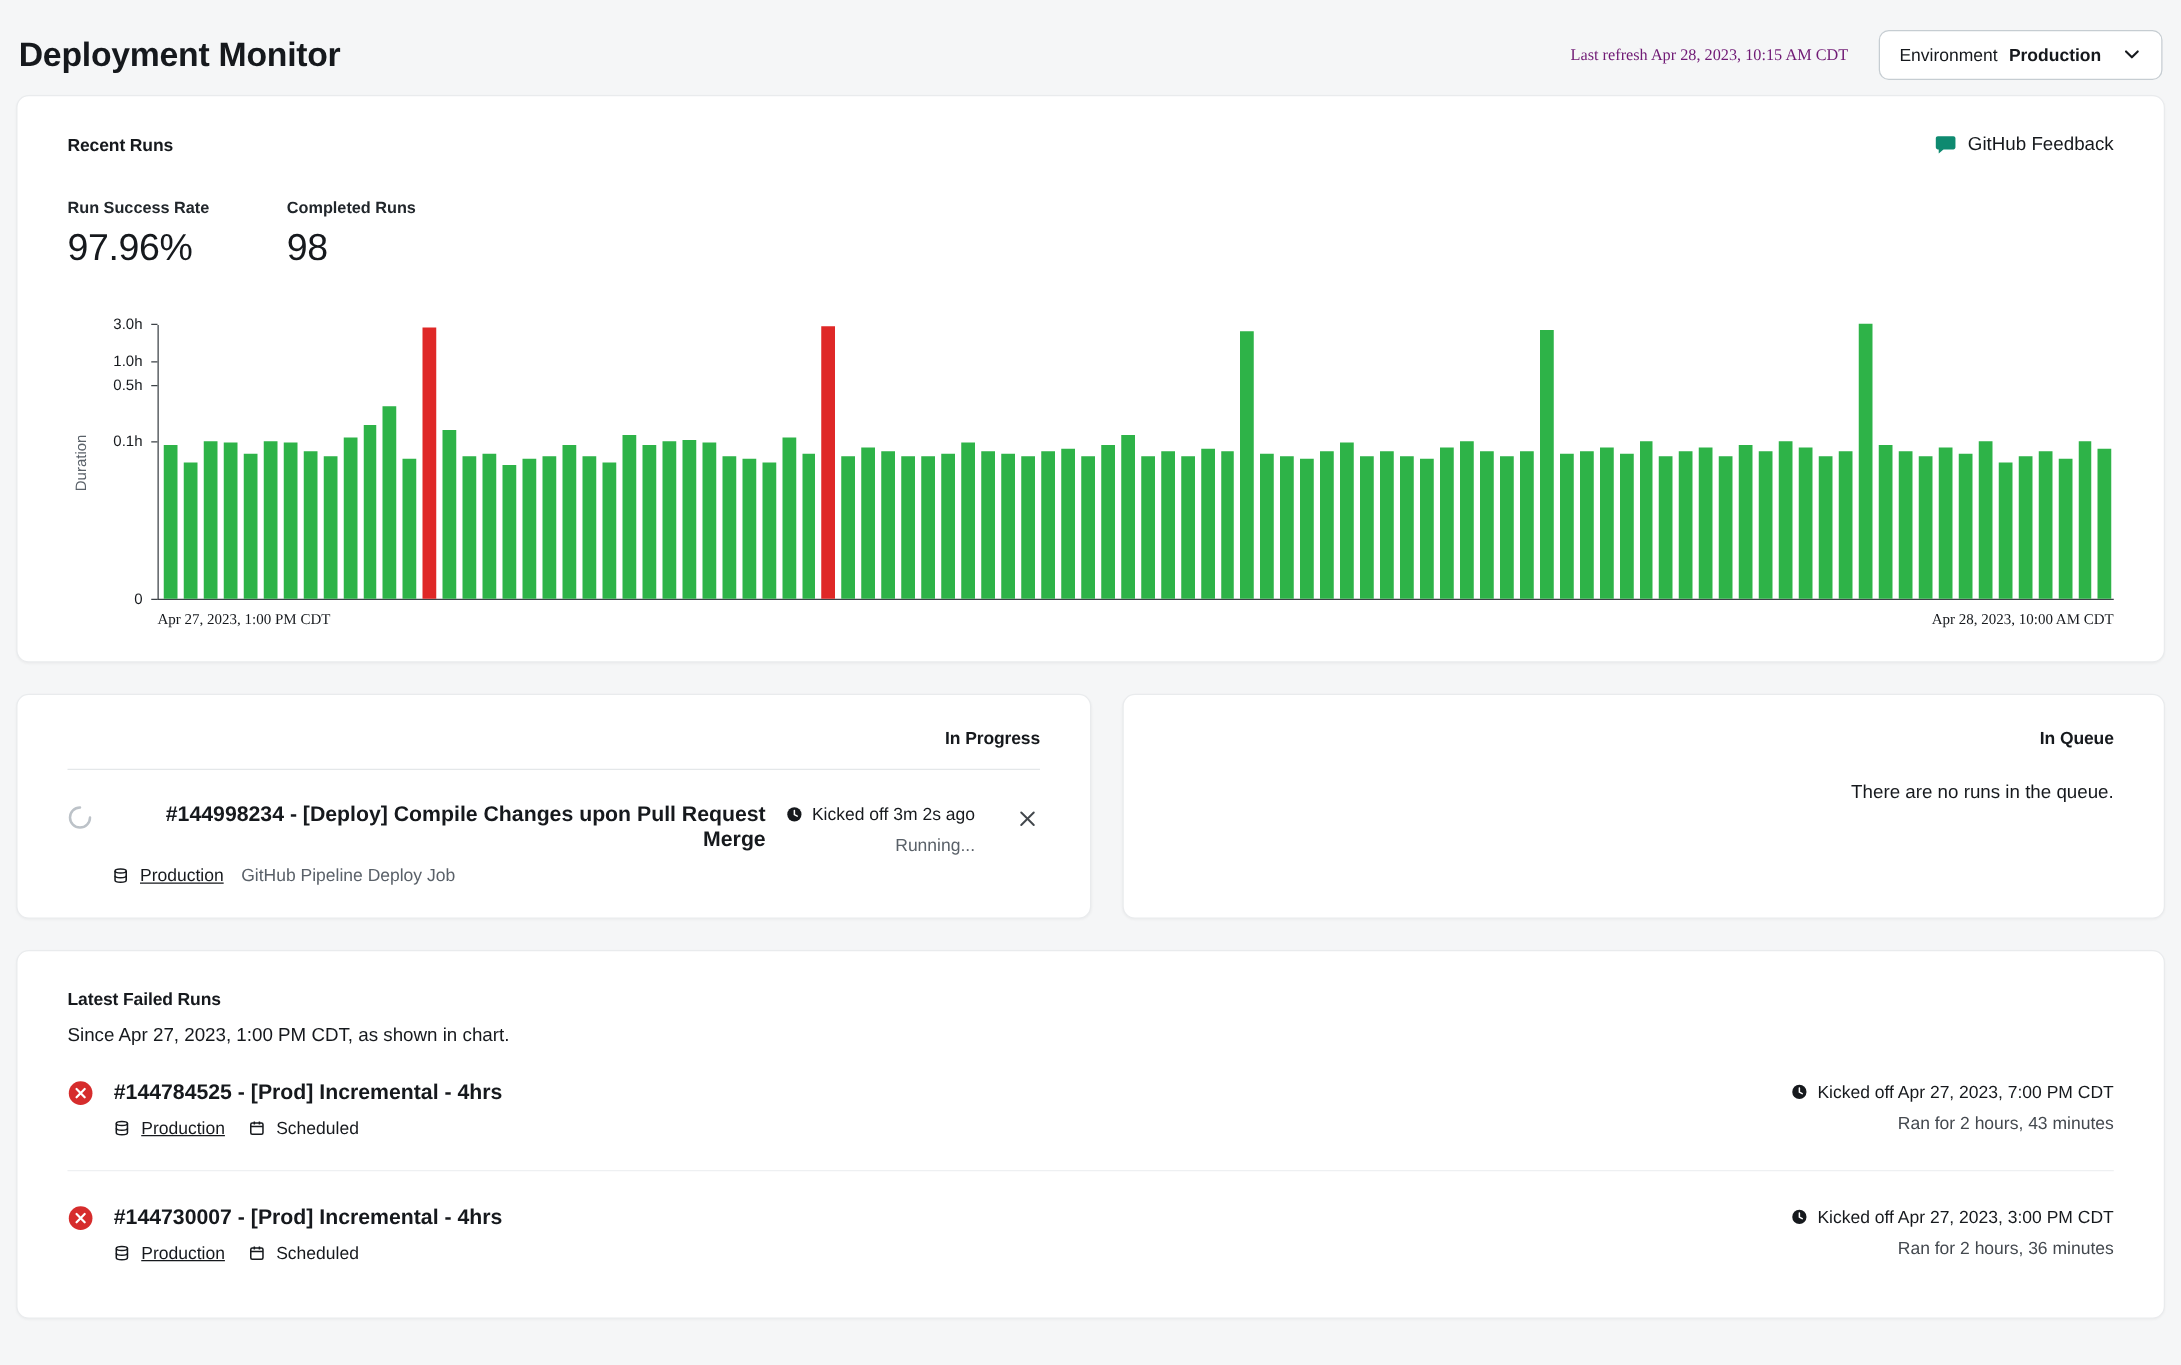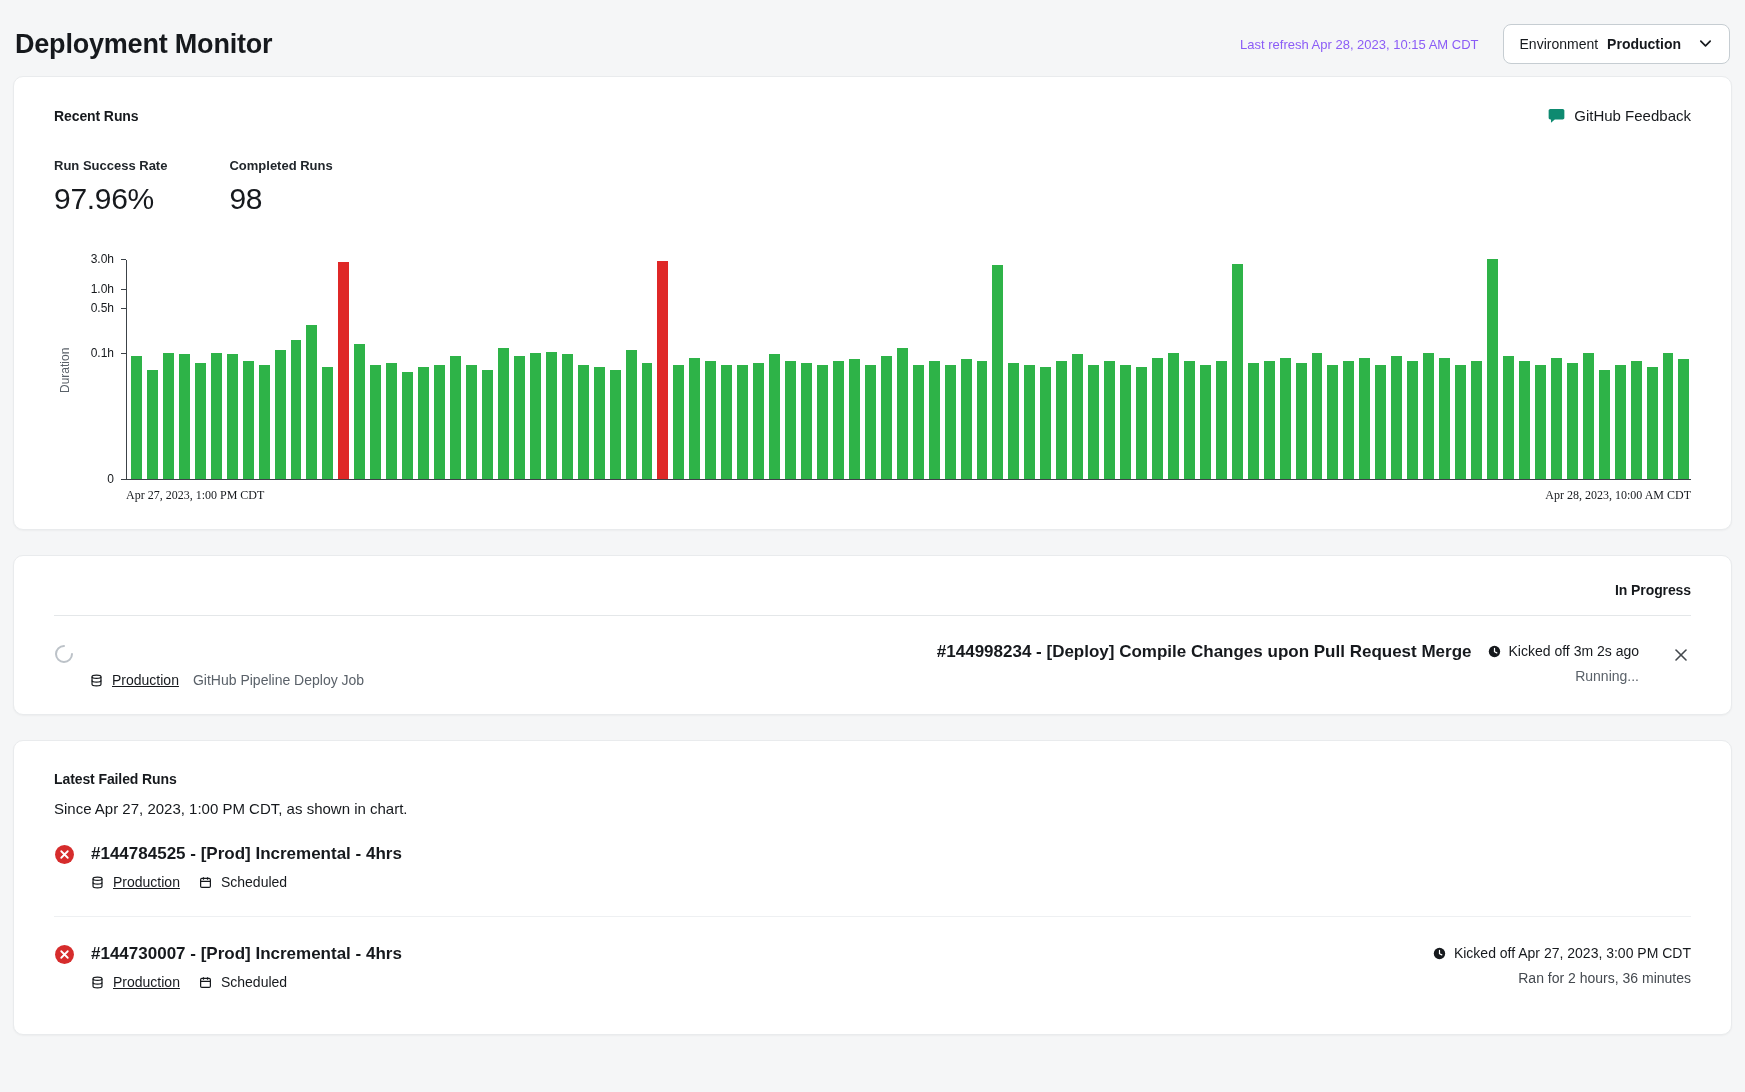--- a/index.html
+++ b/index.html
@@ -9,21 +9,21 @@
     color:#16191d;
     width:1745px;
     min-height:1092px;
   }
   .page { width:1745px; min-height:1092px; padding:0 13px 30px; }
 
   
   .topbar { display:flex; align-items:center; justify-content:space-between; padding:24px 2px 12px; }
   .page-title { font-size:27px; font-weight:700; letter-spacing:-.2px; }
   .topbar-right { display:flex; align-items:center; gap:24px; }
-  .refresh-text { font-size:13px; color:#8b5cf6; }
+  .refresh-text { font-size:13px; color:#701a75;font-family:Liberation Serif, serif; }
   .env-select {
     display:flex; align-items:flex-start; gap:9px;
     background:#fff; border:1px solid #c6cdd2; border-radius:8px;
     padding:11px 16px; font-family:inherit; font-size:14px; cursor:pointer; color:#16191d;
   }
   .env-select .env-value { font-weight:600; }
   .env-select .chev { display:flex; margin-left:8px; }
 
   
   .card {
@@ -299,20 +299,24 @@
         </div>
         <button class="close-btn">
           <svg width="14" height="14" viewBox="0 0 14 14" fill="none" stroke="#43484d" stroke-width="1.6" stroke-linecap="round">
               <path d="M2 2l10 10"></path>
               <path d="M12 2 2 12"></path>
             </svg>
         </button>
       </div>
     </section>
 
+    <section class="card card-queue">
+      <h2 class="card-title">In Queue</h2>
+      <p class="queue-empty">There are no runs in the queue.</p>
+    </section>
   </div>
 
   <section class="card card-failed">
     <h2 class="card-title">Latest Failed Runs</h2>
     <p class="failed-subtitle">Since Apr 27, 2023, 1:00 PM CDT, as shown in chart.</p>
 
     <div class="failed-row">
       <span class="err-badge">
         <svg width="21" height="21" viewBox="0 0 20 20">
             <circle cx="10" cy="10" r="9" fill="#d62c2c"></circle>
@@ -332,20 +336,32 @@
           <a class="env-link">Production</a>
           <span class="meta-gap" style="display:flex;">
             <svg width="13" height="13" viewBox="0 0 16 16" fill="none" stroke="#16191d" stroke-width="1.5">
                 <rect x="2" y="3" width="12" height="11" rx="1.5"></rect>
                 <path d="M2 6.5h12M5.5 1.5v3M10.5 1.5v3"></path>
               </svg>
           </span>
           <span>Scheduled</span>
         </div>
       </div>
+      <div class="run-right">
+        <div class="kicked">
+          <span style="display:flex;">
+            <svg width="13" height="13" viewBox="0 0 16 16">
+                <circle cx="8" cy="8" r="7" fill="#16191d"></circle>
+                <path d="M8 4.2v4l2.8 1.5" stroke="#fff" stroke-width="1.5" fill="none" stroke-linecap="round"></path>
+              </svg>
+          </span>
+          <span>Kicked off Apr 27, 2023, 7:00 PM CDT</span>
+        </div>
+        <div class="ran-for">Ran for 2 hours, 43 minutes</div>
+      </div>
     </div>
 
     <div class="row-divider"></div>
 
     <div class="failed-row">
       <span class="err-badge">
         <svg width="21" height="21" viewBox="0 0 20 20">
             <circle cx="10" cy="10" r="9" fill="#d62c2c"></circle>
             <path d="M6.9 6.9l6.2 6.2M13.1 6.9l-6.2 6.2" stroke="#fff" stroke-width="1.7" stroke-linecap="round"></path>
           </svg>

